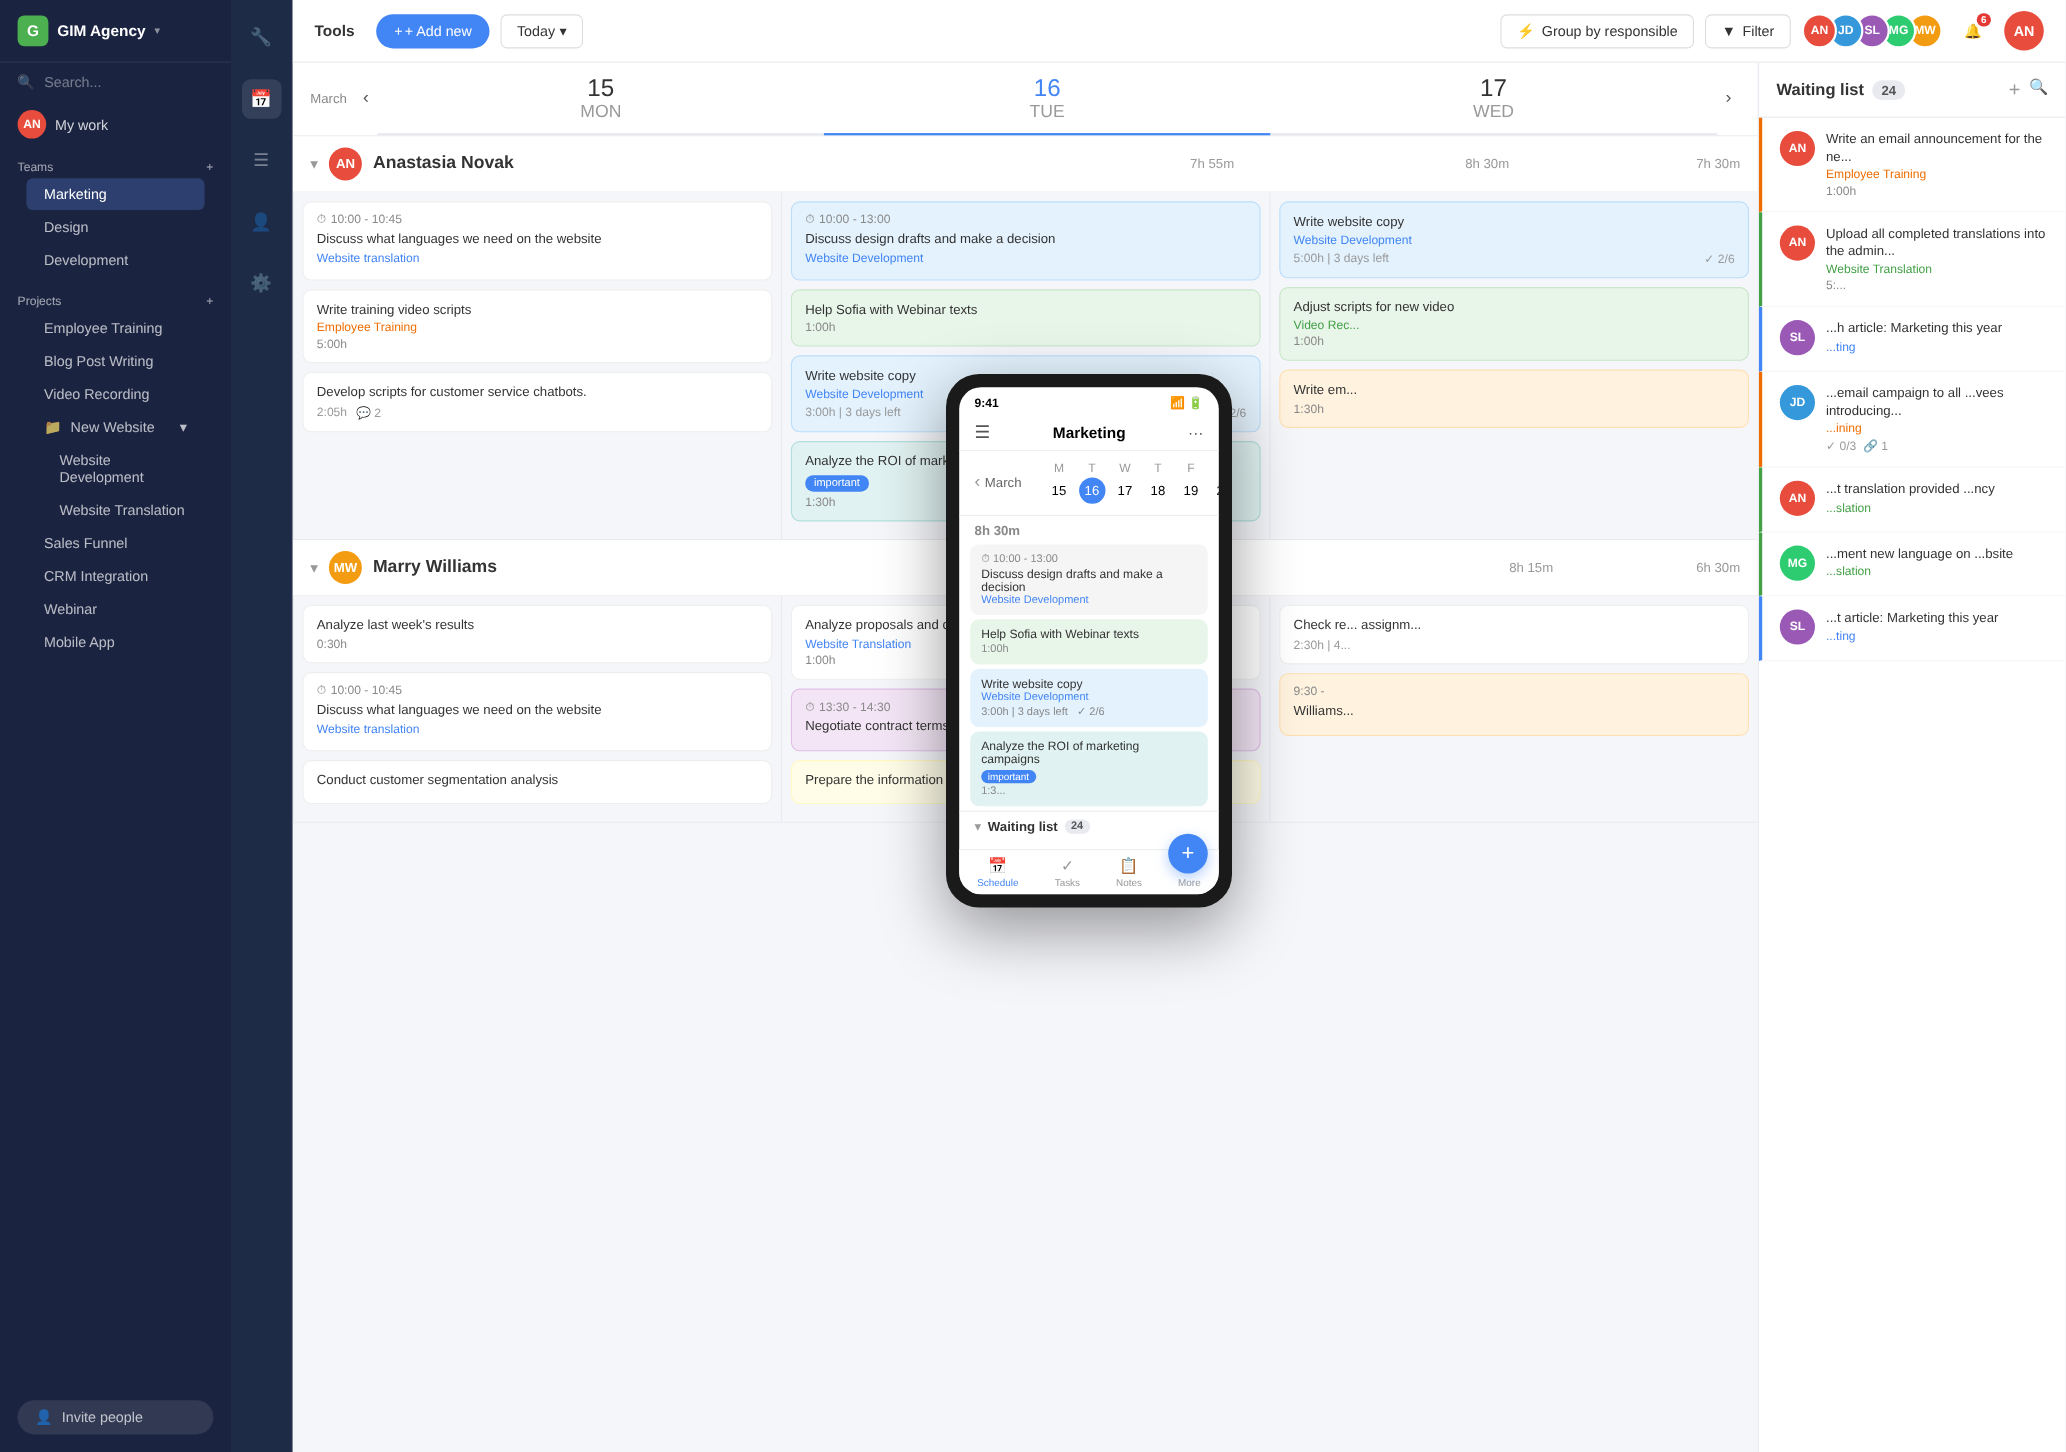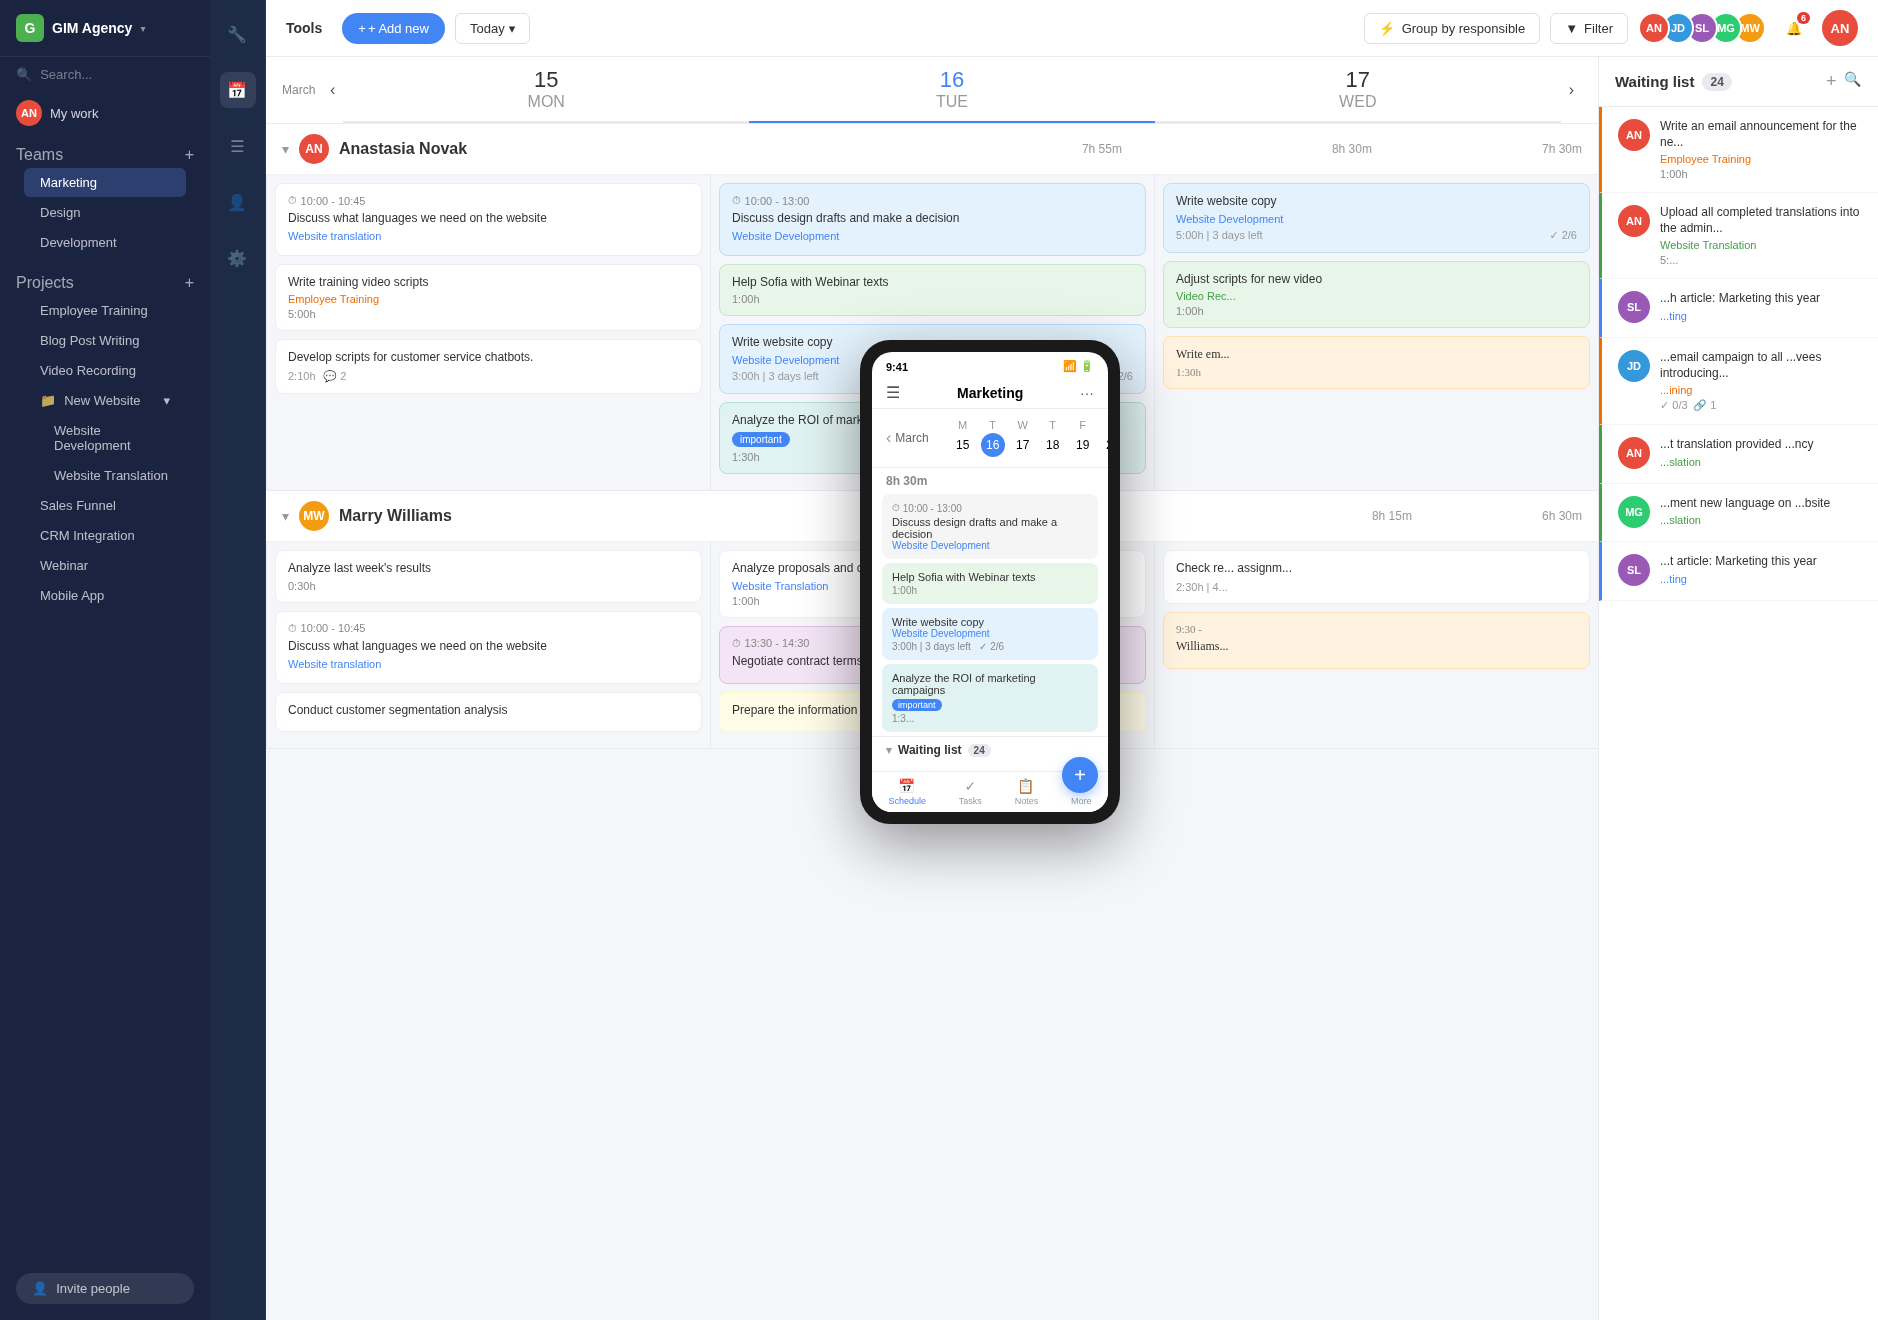--- a/index.html
+++ b/index.html
@@ -8,21 +8,21 @@
     
     .sidebar { width: 210px; background: #1a2340; color: #fff; display: flex; flex-direction: column; padding: 0; flex-shrink: 0; }
     .sidebar-header { display: flex; align-items: center; gap: 8px; padding: 14px 16px; border-bottom: 1px solid rgba(255,255,255,0.08); }
     .sidebar-logo { width: 28px; height: 28px; background: #4CAF50; border-radius: 6px; display: flex; align-items: center; justify-content: center; color: white; font-weight: bold; font-size: 14px; }
     .sidebar-agency { font-size: 14px; font-weight: 600; color: #fff; }
     .sidebar-chevron { color: rgba(255,255,255,0.5); font-size: 10px; }
     .sidebar-search { display: flex; align-items: center; gap: 8px; padding: 10px 16px; color: rgba(255,255,255,0.4); font-size: 13px; }
     .sidebar-user { display: flex; align-items: center; gap: 8px; padding: 8px 16px; color: rgba(255,255,255,0.8); }
     .user-avatar { width: 26px; height: 26px; border-radius: 50%; background: #e74c3c; display: flex; align-items: center; justify-content: center; color: white; font-size: 11px; font-weight: bold; }
     .sidebar-section { padding: 12px 16px 4px; }
-    .sidebar-section-header { display: flex; align-items: center; justify-content: space-between; color: rgba(255,255,255,0.6); font-size: 16px; margin-bottom: 4px; }
+    .sidebar-section-header { display: flex; align-items: center; justify-content: space-between; color: rgba(255,255,255,0.6); font-size: 11px; margin-bottom: 4px; }
     .sidebar-item { display: flex; align-items: center; gap: 8px; padding: 7px 16px; color: rgba(255,255,255,0.7); cursor: pointer; border-radius: 6px; margin: 1px 8px; font-size: 13px; }
     .sidebar-item.active { background: #2d3f6e; color: #fff; }
     .sidebar-item.sub { padding-left: 30px; }
     .sidebar-bottom { margin-top: auto; padding: 16px; }
     .invite-btn { display: flex; align-items: center; gap: 8px; background: rgba(255,255,255,0.1); border: none; color: rgba(255,255,255,0.7); padding: 8px 16px; border-radius: 20px; cursor: pointer; font-size: 13px; width: 100%; }
 
     
     .icon-bar { width: 56px; background: #1e2b47; display: flex; flex-direction: column; align-items: center; padding: 16px 0; gap: 20px; flex-shrink: 0; border-right: 1px solid rgba(255,255,255,0.06); }
     .icon-bar-item { width: 36px; height: 36px; display: flex; align-items: center; justify-content: center; color: rgba(255,255,255,0.4); border-radius: 8px; cursor: pointer; font-size: 16px; }
     .icon-bar-item:hover, .icon-bar-item.active { color: #fff; background: rgba(255,255,255,0.1); }
@@ -58,21 +58,21 @@
     .person-avatar { width: 30px; height: 30px; border-radius: 50%; display: flex; align-items: center; justify-content: center; font-size: 12px; font-weight: bold; color: white; }
     .person-name { font-size: 16px; font-weight: 600; color: #333; }
     .person-time { font-size: 12px; color: #999; margin-left: auto; }
     .person-row { display: grid; grid-template-columns: 1fr 1fr 1fr; }
     .person-col { padding: 8px; border-left: 1px solid #e8eaf0; min-height: 120px; }
 
     
     .task-card { background: #fff; border-radius: 8px; padding: 10px 12px; margin-bottom: 8px; border: 1px solid #eee; }
     .task-card.green { background: #e8f5e9; border-color: #c8e6c9; }
     .task-card.blue { background: #e3f2fd; border-color: #bbdefb; }
-    .task-card.orange { background: #fff3e0; border-color: #ffe0b2; font-family: Liberation Serif, serif; }
+    .task-card.orange { background: #fff3e0; border-color: #ffe0b2; }
     .task-card.purple { background: #f3e5f5; border-color: #e1bee7; }
     .task-card.yellow { background: #fffde7; border-color: #fff9c4; }
     .task-time { font-size: 11px; color: #888; display: flex; align-items: center; gap: 4px; margin-bottom: 4px; }
     .task-title { font-size: 12px; font-weight: 500; color: #333; margin-bottom: 3px; line-height: 1.3; }
     .task-project { font-size: 11px; color: #4285f4; margin-bottom: 3px; }
     .task-duration { font-size: 11px; color: #888; }
     .task-meta { display: flex; align-items: center; gap: 8px; margin-top: 4px; font-size: 11px; color: #999; }
     .tag-important { background: #4285f4; color: white; padding: 2px 8px; border-radius: 10px; font-size: 10px; display: inline-block; }
 
     
@@ -288,21 +288,21 @@
               <div class="task-project">Website translation</div>
             </div>
             <div class="task-card">
               <div class="task-title">Write training video scripts</div>
               <div class="task-project" style="color:#ef6c00">Employee Training</div>
               <div class="task-duration">5:00h</div>
             </div>
             <div class="task-card">
               <div class="task-title">Develop scripts for customer service chatbots.</div>
               <div class="task-meta">
-                <span>2:10h</span>
+                <span>2:05h</span>
                 <span>💬 2</span>
               </div>
             </div>
           </div>
 
           <div class="person-col">
             <div class="task-card blue">
               <div class="task-time"><span>⏱</span> 10:00 - 13:00</div>
               <div class="task-title">Discuss design drafts and make a decision</div>
               <div class="task-project">Website Development</div>

